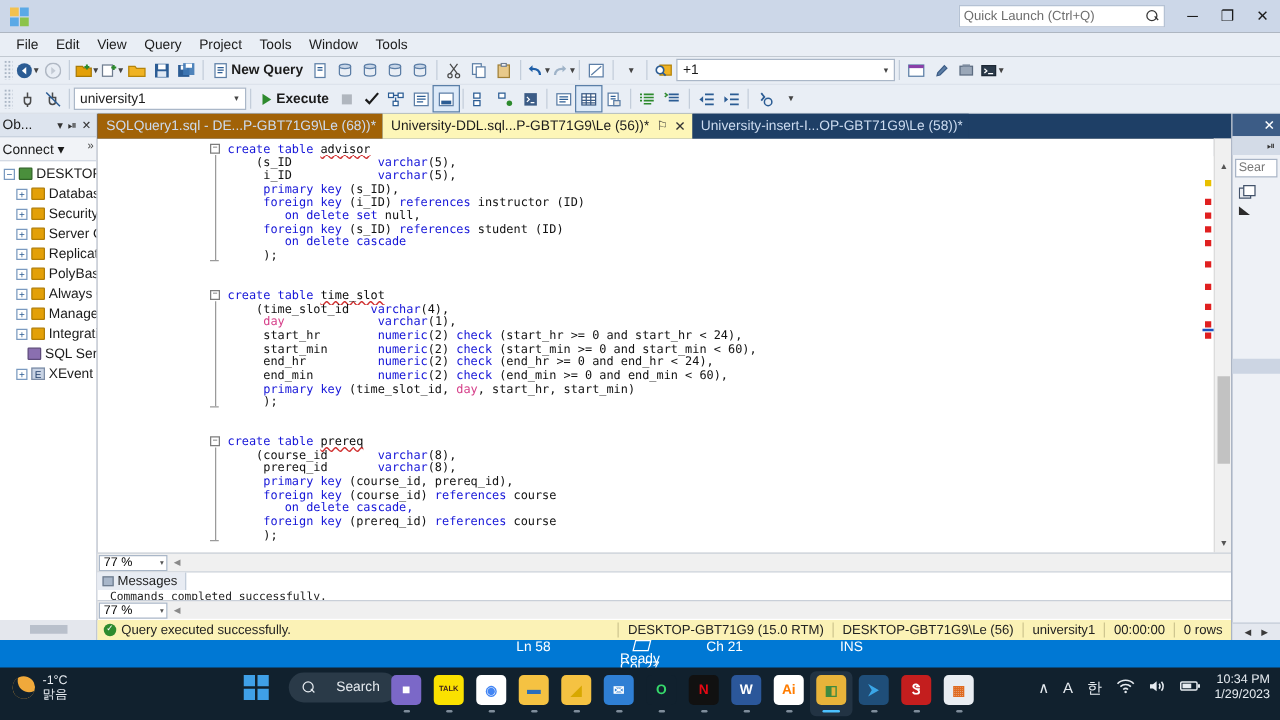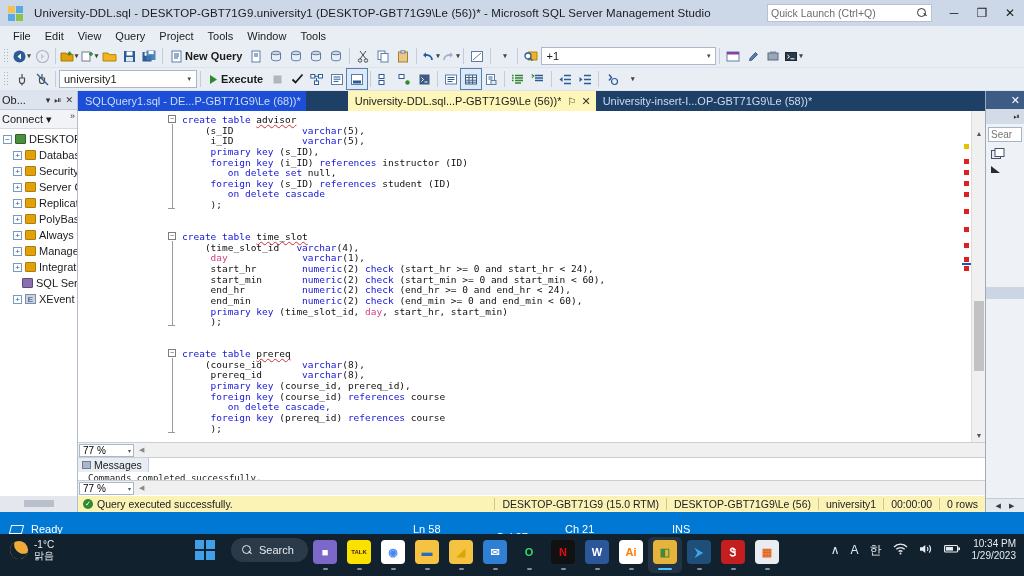--- a/index.html
+++ b/index.html
@@ -120,23 +120,23 @@
 
   
   .tabstrip {
     position: absolute; left: 78px; top: 91px; width: 907px; height: 20px;
     background: #1e3f66; display: flex; align-items: flex-end;
   }
   .dtab {
     height: 20px; display: flex; align-items: center; padding: 0 5px 0 7px;
     font-size: 11px; white-space: nowrap; max-width: 270px;
   }
-  .dtab.inactive { background: #1d4ed8; color: #cddcf0; }
+  .dtab.inactive { background: #a16207; color: #cddcf0; }
   .dtab.inactive2 { background: #1e3f66; color: #cddcf0; }
-  .dtab.active { background: #fdf6b8; color: #1b1b1b; margin-left: 42px; }
+  .dtab.active { background: #fdf6b8; color: #1b1b1b; }
   .dtab .tlabel { overflow: hidden; text-overflow: ellipsis; }
   .dtab .pin { margin-left: 6px; font-size: 10px; color: #333; }
   .dtab .xc { margin-left: 5px; font-size: 11px; color: #333; }
 
   
   .editor {
     position: absolute; left: 78px; top: 111px; width: 907px; height: 423px;
     background: #fff; overflow: hidden;
   }
   .code {
@@ -243,21 +243,21 @@
   .rdock .rsel { position: absolute; left: 0; top: 196px; width: 38px; height: 12px; background: #ccd5e3; }
   .rdock .rfoot {
     position: absolute; left: 0; bottom: 0; width: 38px; height: 14px; background: #e4e8ef;
     display: flex; align-items: center; justify-content: center; gap: 8px;
     font-size: 7px; color: #3a3a3a; border-top: 1px solid #c3cbd8;
   }
 
   
   .vsstatus {
     position: absolute; left: 0; top: 512px; width: 1024px; height: 34px;
-    background: #0078d4; color: #fff; display: flex; align-items: center; font-size: 11px;
+    background: #0078d4; color: #fff; display: flex; align-items: center; font-size: 11px; flex-direction: column;
   }
   .vsstatus .ready-ic {
     width: 13px; height: 9px; border: 1.4px solid #fff; margin: 0 8px 0 10px;
     transform: skewX(-14deg); flex: none;
   }
   .vsstatus .s-ready { }
   .vsstatus .s-ln { position: absolute; left: 413px; }
   .vsstatus .s-col { position: absolute; left: 496px; margin-top: 16px; }
   .vsstatus .s-ch { position: absolute; left: 565px; }
   .vsstatus .s-ins { position: absolute; left: 672px; }
@@ -274,21 +274,21 @@
     width: 18px; height: 18px; border-radius: 50%; background: #f0a93b;
     box-shadow: inset 6px -3px 0 0 #11212e; transform: rotate(-25deg); flex: none;
   }
   .weather .wt { color: #eaeef3; font-size: 10px; line-height: 11px; }
   .tb-center { position: absolute; left: 195px; top: 4px; display: flex; align-items: center; gap: 6px; }
   .winlogo { width: 20px; height: 20px; display: grid; grid-template-columns: 9px 9px;
     grid-template-rows: 9px 9px; gap: 2px; }
   .winlogo i { background: #3fa0e8; display: block; }
   .searchpill {
     height: 24px; background: #2a3a48; border-radius: 13px; display: flex; align-items: center;
-    gap: 6px; padding: 0 14px 0 11px; color: #e6ebf0; font-size: 11px; margin-left: 10px;
+    gap: 16px; padding: 0 14px 0 11px; color: #e6ebf0; font-size: 11px; margin-left: 10px;
   }
   .s-mag { width: 11px; height: 11px; position: relative; flex: none; }
   .s-mag::before { content:""; position:absolute; left:0; top:0; width:7px; height:7px;
     border:1.3px solid #e6ebf0; border-radius:50%; }
   .s-mag::after { content:""; position:absolute; left:6px; top:7px; width:4px; height:1.3px;
     background:#e6ebf0; transform:rotate(45deg); }
   .tasks { position: absolute; left: 308px; top: 3px; display: flex; align-items: flex-start; gap: 0; }
   .task { width: 34px; height: 36px; display: flex; flex-direction: column; align-items: center; }
   .task .ibox { width: 24px; height: 24px; margin-top: 3px; border-radius: 4px;
     display: flex; align-items: center; justify-content: center; font-size: 11px;
@@ -308,21 +308,20 @@
 
 <div id="app">
 
   <div class="titlebar">
     <div class="tb-logo">
       <span class="sq s1"></span>
         <span class="sq s2"></span>
         <span class="sq s3"></span>
         <span class="sq s4"></span>
     </div>
-    <div class="tb-title">University-DDL.sql - DESKTOP-GBT71G9.university1 (DESKTOP-GBT71G9\Le (56))* - Microsoft SQL Server Management Studio</div>
     <div class="tb-spacer"></div>
     <div class="quicklaunch">
       <span class="ql-text">Quick Launch (Ctrl+Q)</span>
       <span class="ql-mag"></span>
     </div>
     <div class="winbtn">─</div>
     <div class="winbtn">❐</div>
     <div class="winbtn close">✕</div>
   </div>
 

